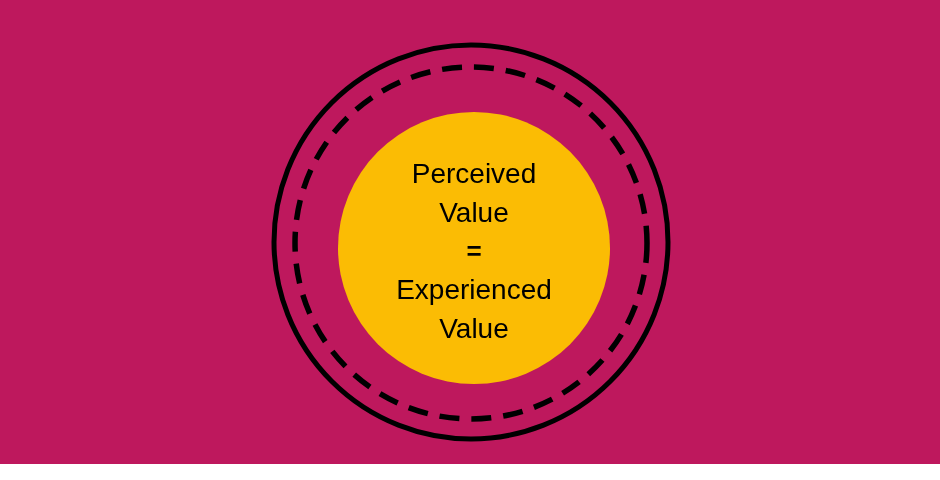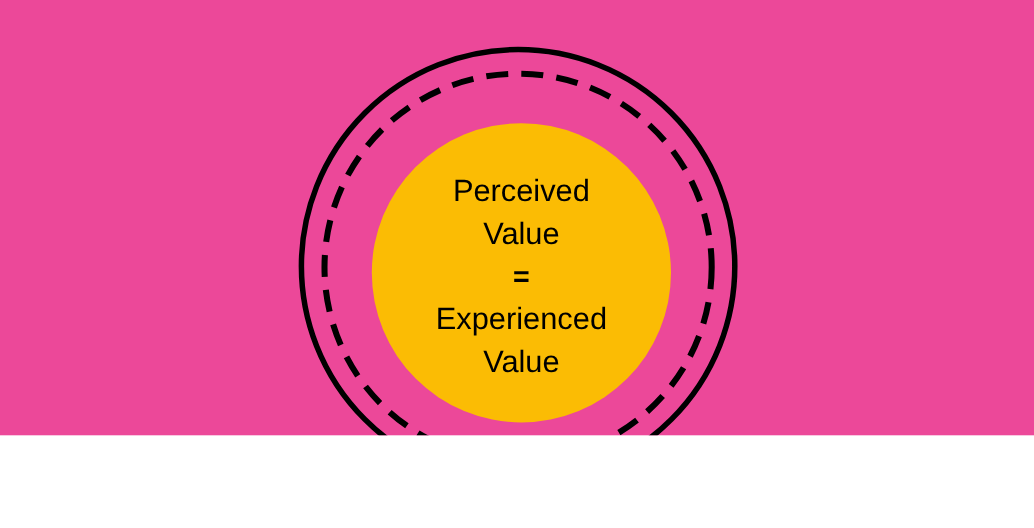--- a/index.html
+++ b/index.html
@@ -3,22 +3,22 @@
 <meta charset="utf-8">
 <style>
   html, body {
     margin: 0;
     padding: 0;
     background: #ffffff;
   }
   .canvas {
     position: relative;
     width: 940px;
-    height: 396px;
-    background: #ec4899;
+    height: 464px;
+    background: #be185d;
     overflow: hidden;
     font-family: "Liberation Sans", sans-serif;
   }
   svg text {
     font-family: "Liberation Sans", sans-serif;
     font-size: 28px;
     text-anchor: middle;
   }
   svg text.eq {
     font-weight: bold;

